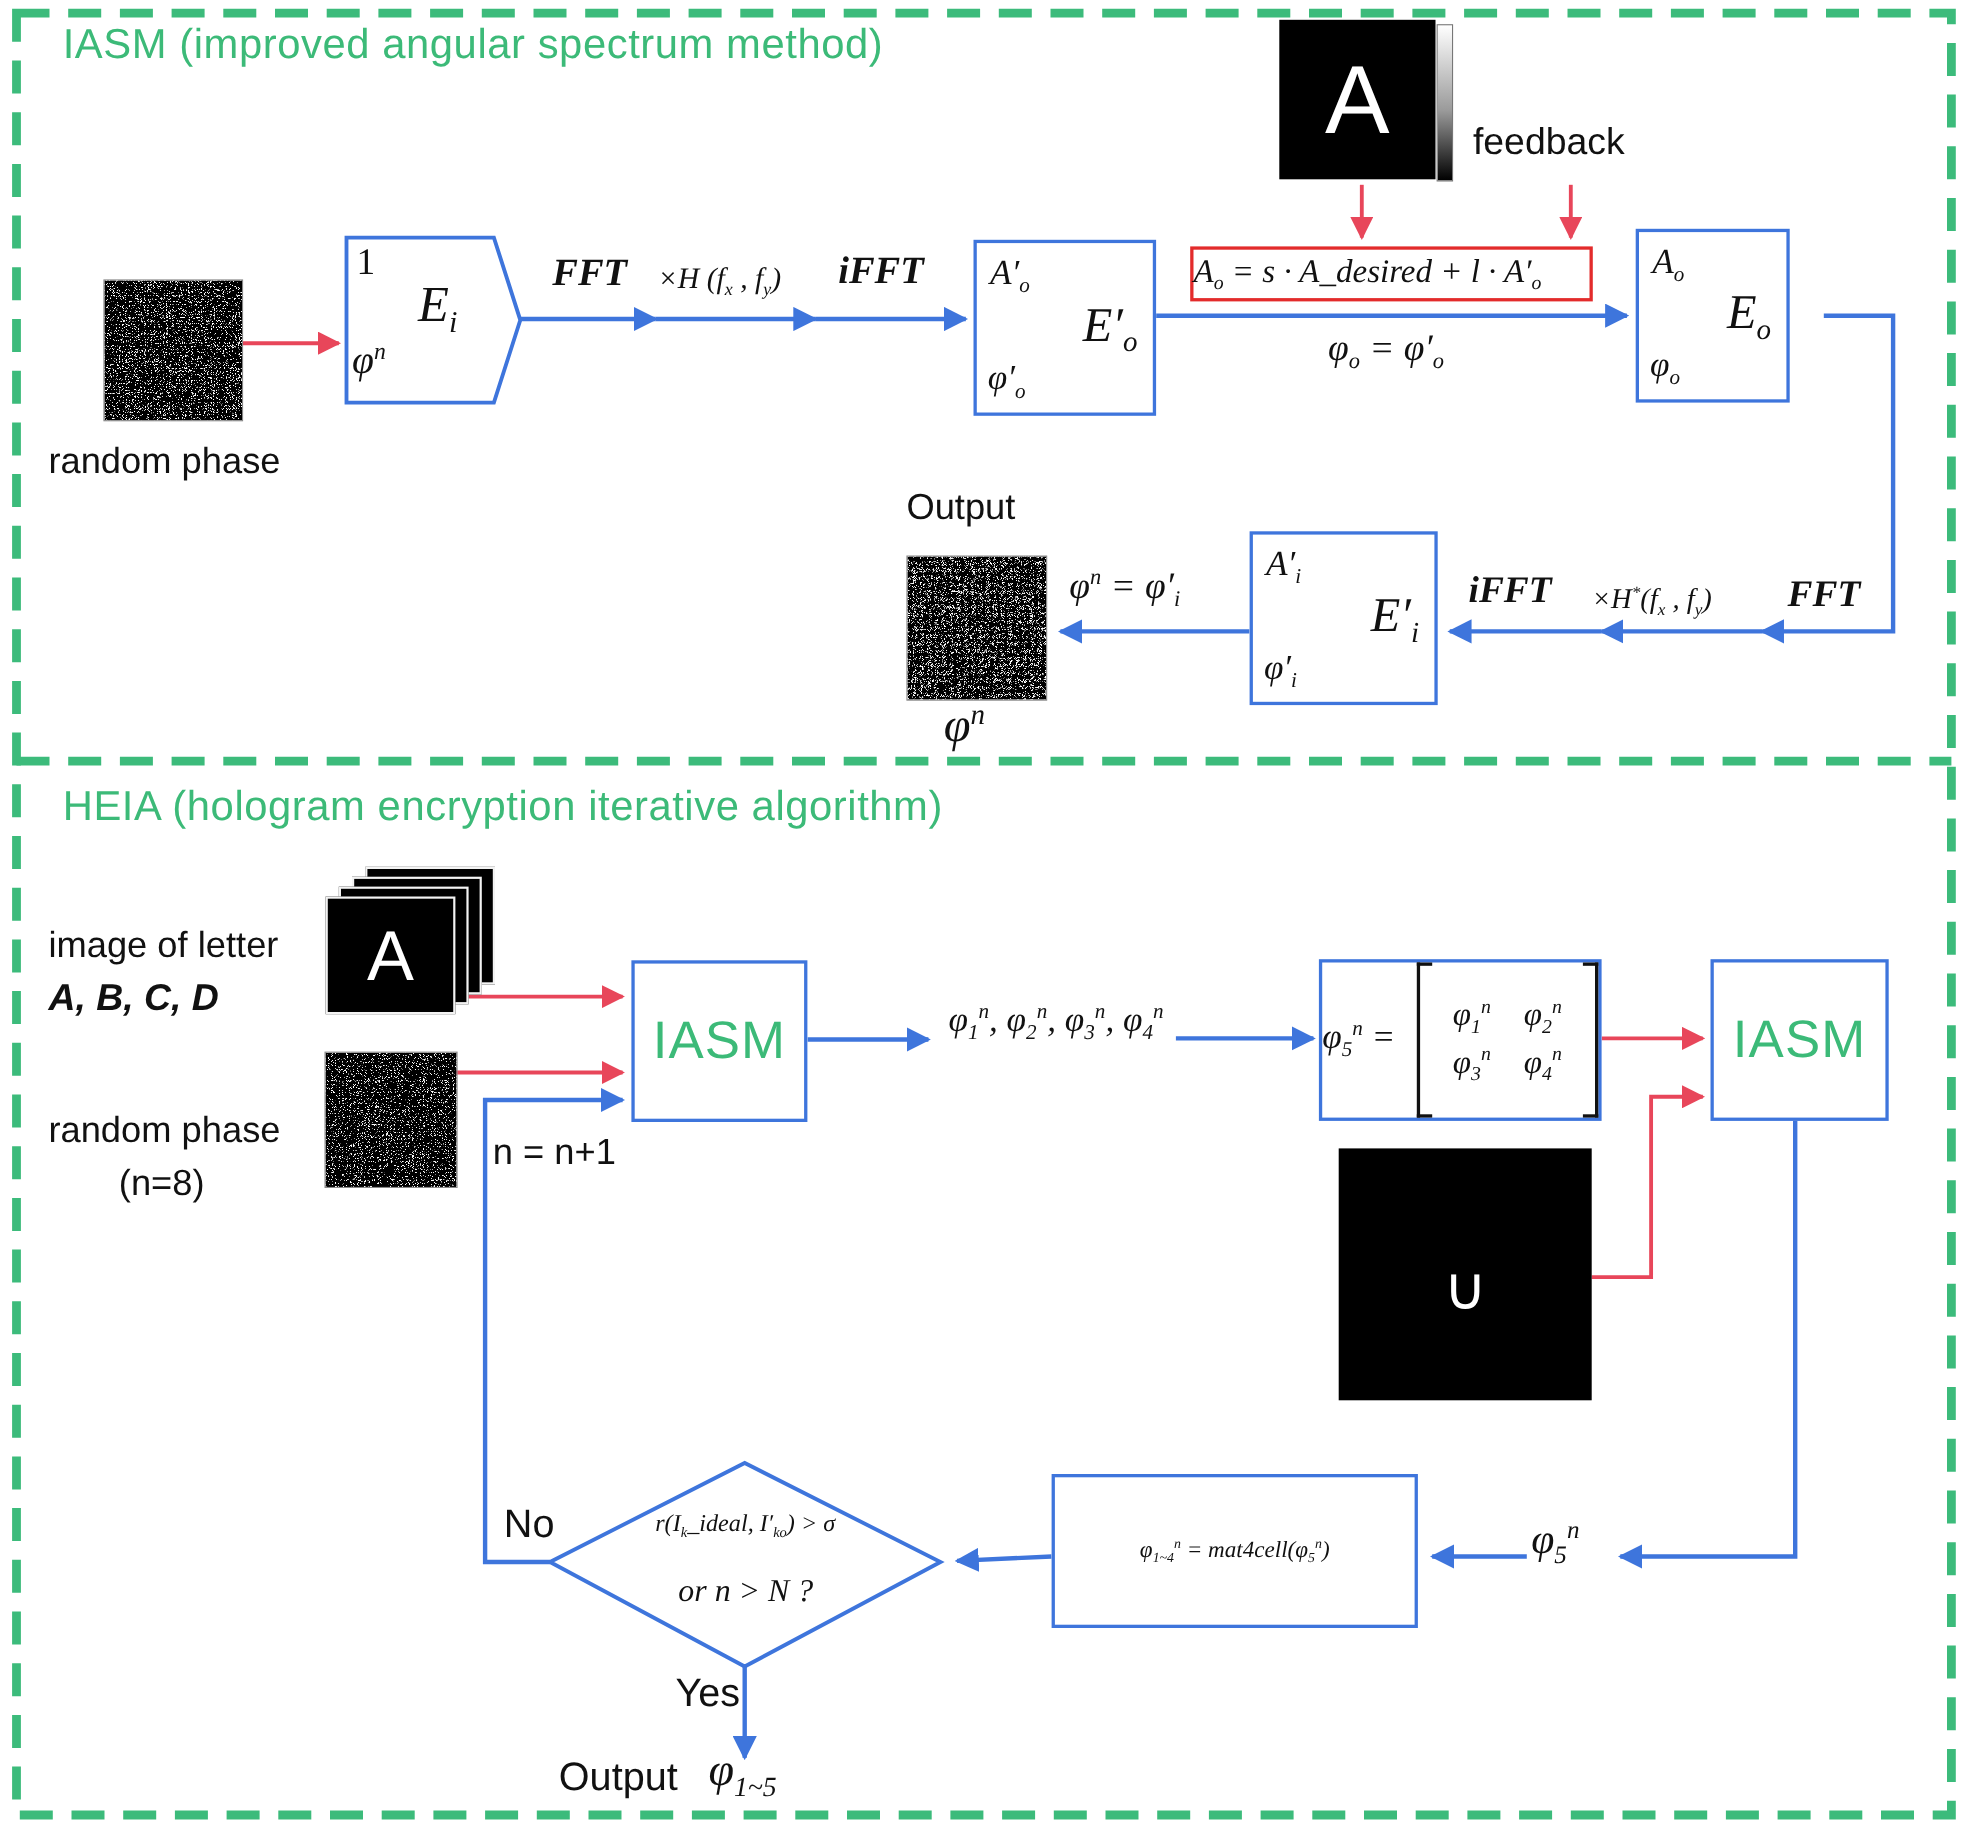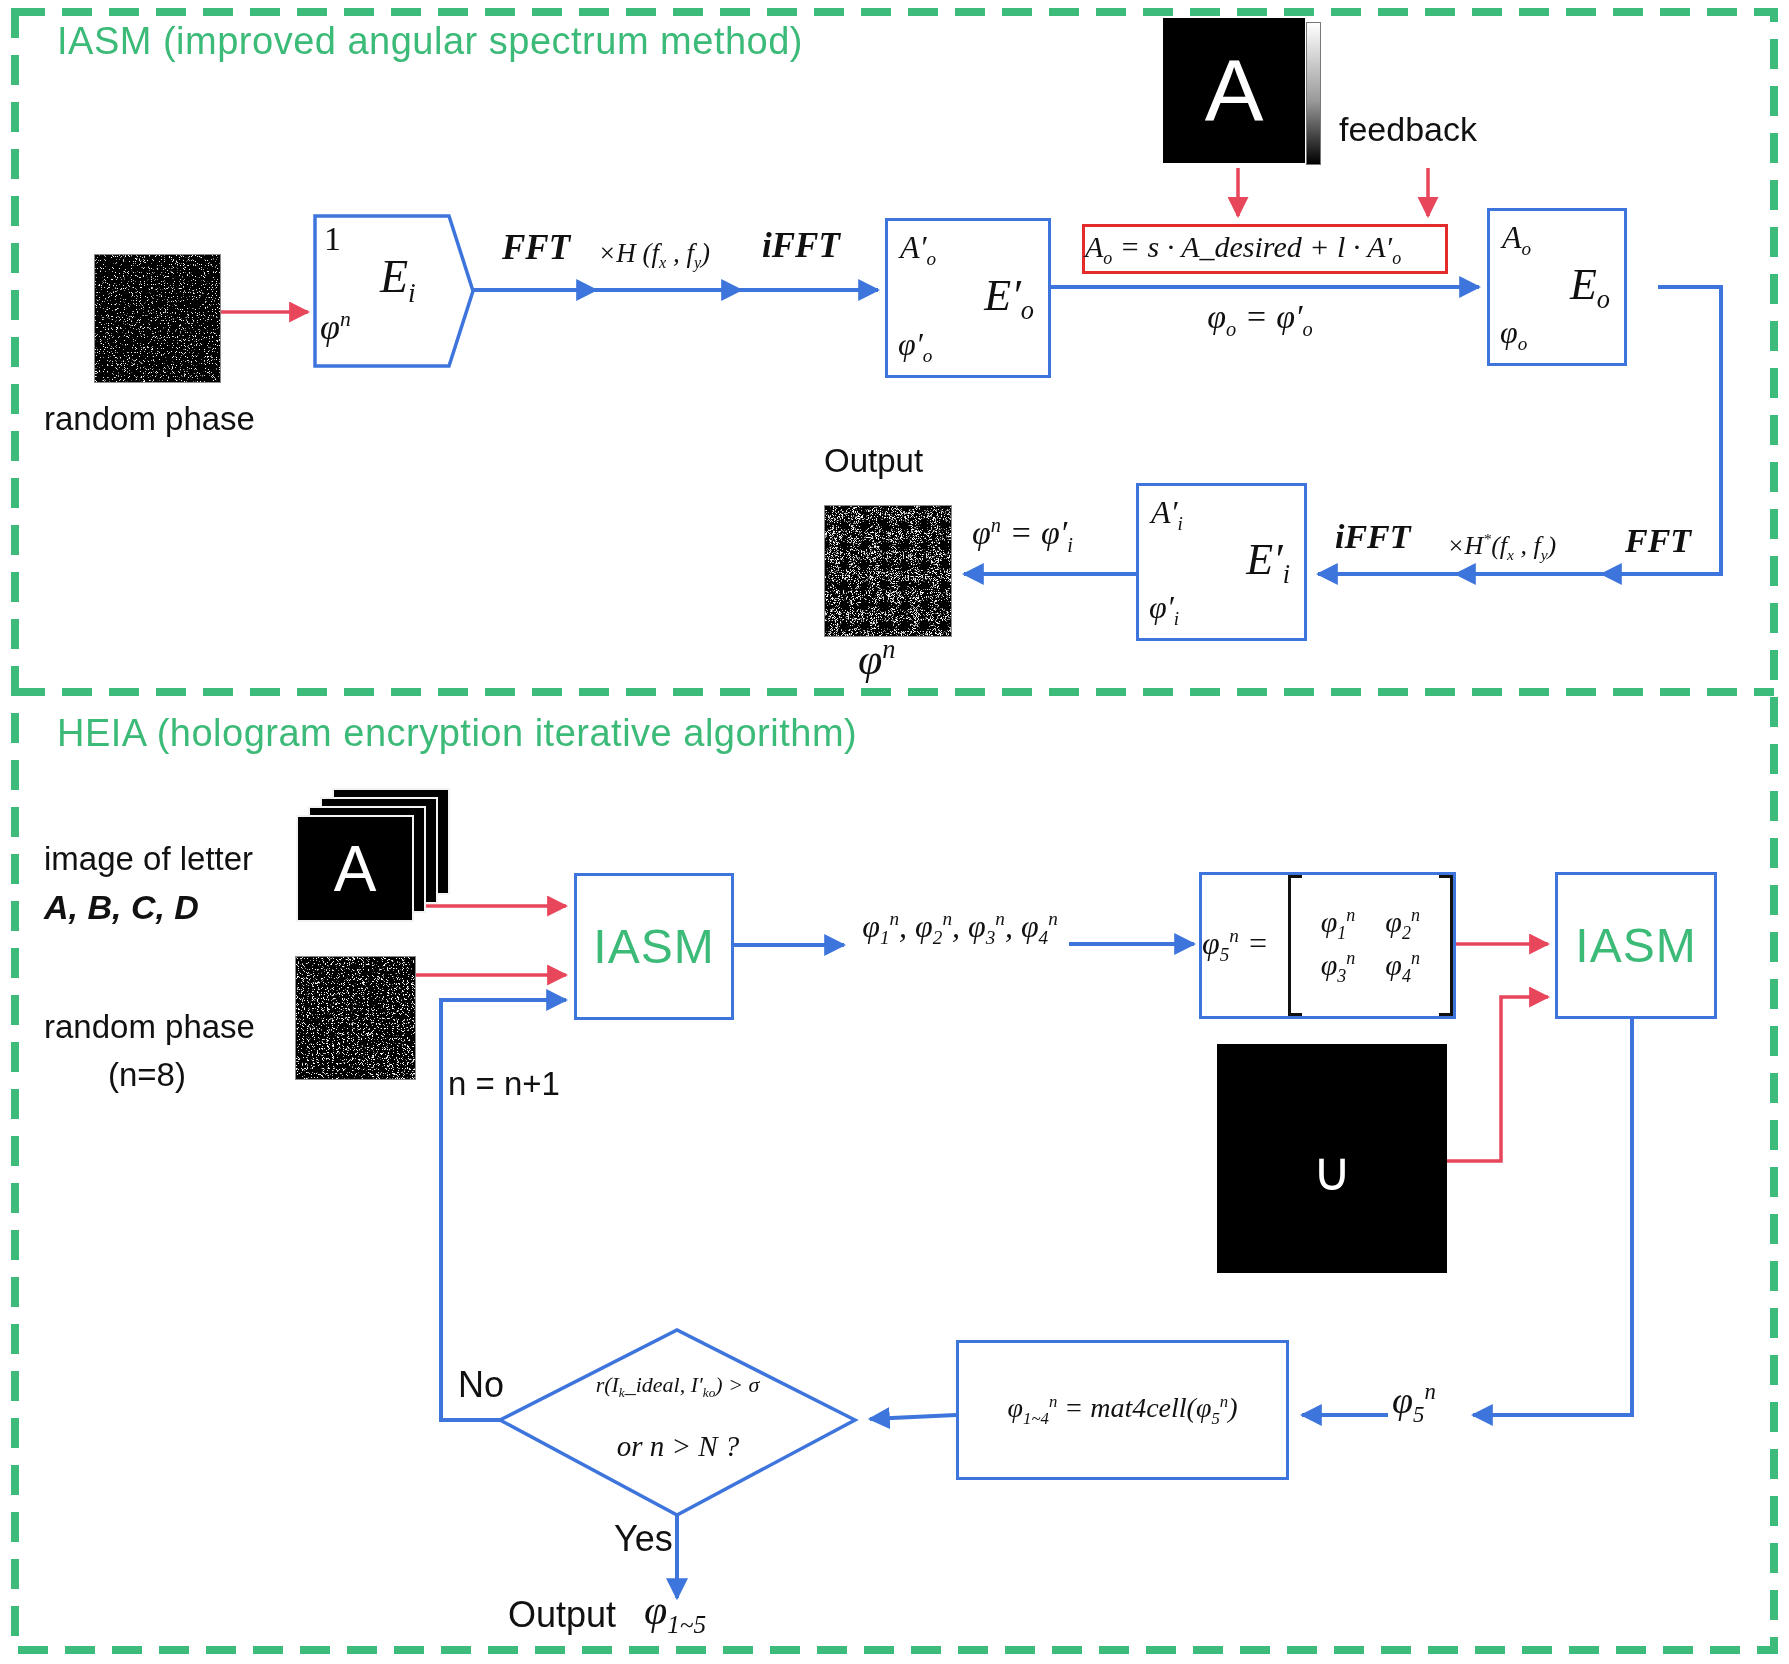--- a/index.html
+++ b/index.html
@@ -176,21 +176,21 @@
 
   <div class="noisewrap" style="left:296px;top:957px;">
     <svg width="119" height="122">
         <rect width="119" height="122" filter="url(#nf3)"></rect>
       </svg>
   </div>
   <div class="abs sans" style="left:44px;top:1008px;font-size:33px;">random phase</div>
   <div class="abs sans" style="left:108px;top:1056px;font-size:33px;">(n=8)</div>
 
   <div class="iasmbox" style="left:574px;top:873px;width:160px;height:147px;">IASM</div>
-  <div class="abs sans" style="left:448px;top:1028px;font-size:33px;margin-top:37px;">n = n+1</div>
+  <div class="abs sans" style="left:448px;top:1028px;font-size:33px;">n = n+1</div>
 
   <div class="abs math ctr" style="left:846px;top:908px;width:228px;font-size:32px;">φ<sub>1</sub><sup>n</sup>, φ<sub>2</sub><sup>n</sup>, φ<sub>3</sub><sup>n</sup>, φ<sub>4</sub><sup>n</sup></div>
 
   <div class="bluebox matrixbox" style="left:1199px;top:872px;width:257px;height:147px;">
     <span class="math" style="font-size:32px;">φ<sub>5</sub><sup>n</sup> =</span>
     <span class="bracket l"></span>
     <span class="mgrid math">
       <span>φ<sub>1</sub><sup>n</sup></span>
       <span>φ<sub>2</sub><sup>n</sup></span>
       <span>φ<sub>3</sub><sup>n</sup></span>
@@ -200,21 +200,21 @@
   </div>
 
   <div class="iasmbox" style="left:1555px;top:872px;width:162px;height:147px;">IASM</div>
 
   <div class="blackimg" style="left:1217px;top:1044px;width:230px;height:229px;">
     <span class="glyph" style="font-size:54px;margin-top:26px;">∪</span>
   </div>
 
   <div class="abs math" style="left:1392px;top:1378px;font-size:38px;">φ<sub>5</sub><sup>n</sup></div>
   <div class="bluebox" style="left:956px;top:1340px;width:333px;height:140px;display:flex;align-items:center;justify-content:center;">
-    <span class="math" style="font-size:28px;">φ<sub>1~4</sub><sup>n</sup> = mat4cell(φ<sub>5</sub><sup>n</sup>)</span>
+    <span class="math" style="font-size:21px;">φ<sub>1~4</sub><sup>n</sup> = mat4cell(φ<sub>5</sub><sup>n</sup>)</span>
   </div>
 
   <div class="abs math ctr" style="left:520px;top:1372px;width:315px;font-size:22px;">r(I<sub>k</sub>_ideal, I′<sub>ko</sub>) &gt; σ</div>
   <div class="abs math ctr" style="left:558px;top:1430px;width:240px;font-size:29px;">or  n &gt; N ?</div>
   <div class="abs sans" style="left:458px;top:1364px;font-size:36px;">No</div>
   <div class="abs sans" style="left:614px;top:1518px;font-size:36px;">Yes</div>
 
   <div class="abs sans" style="left:508px;top:1594px;font-size:36px;">Output</div>
   <div class="abs math" style="left:644px;top:1586px;font-size:42px;">φ<sub>1~5</sub></div>
 

